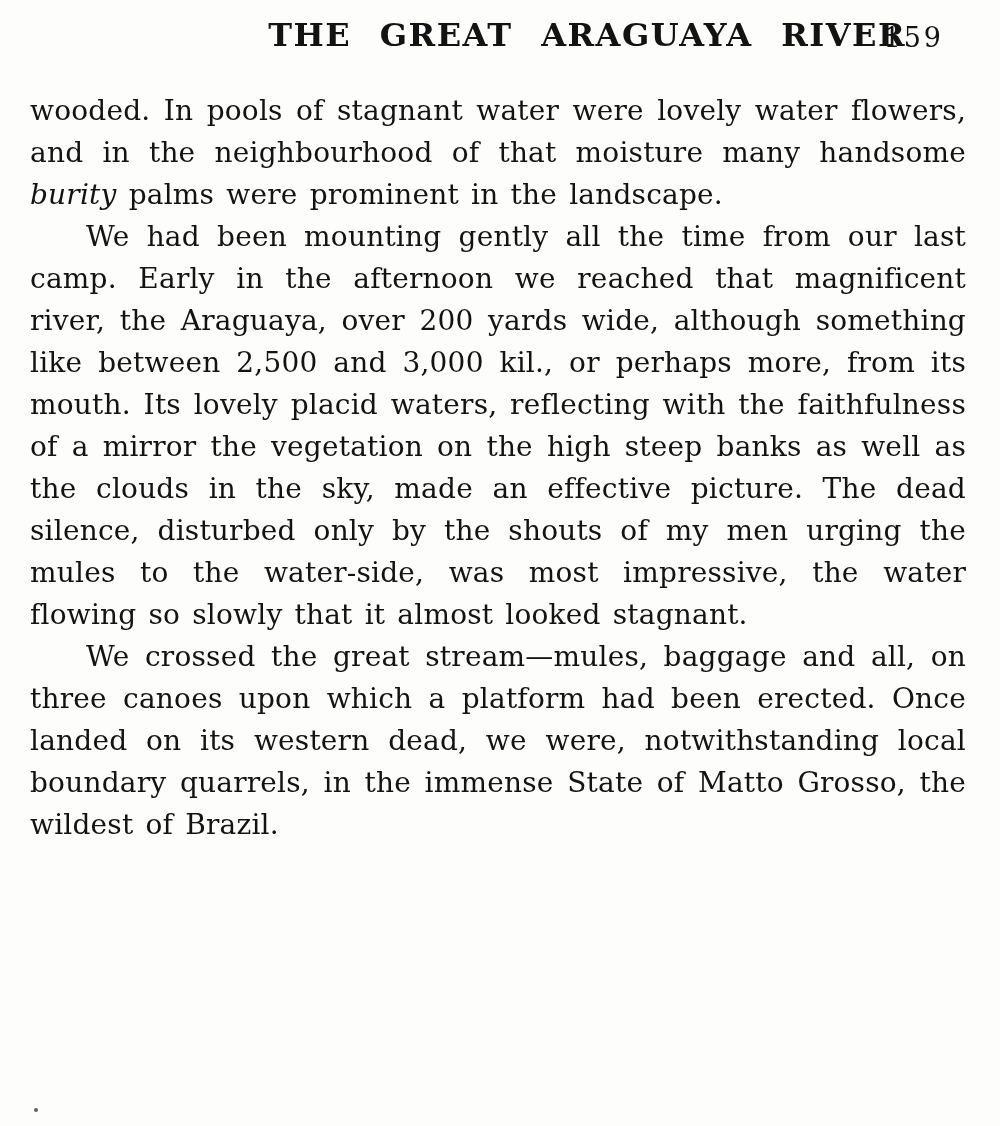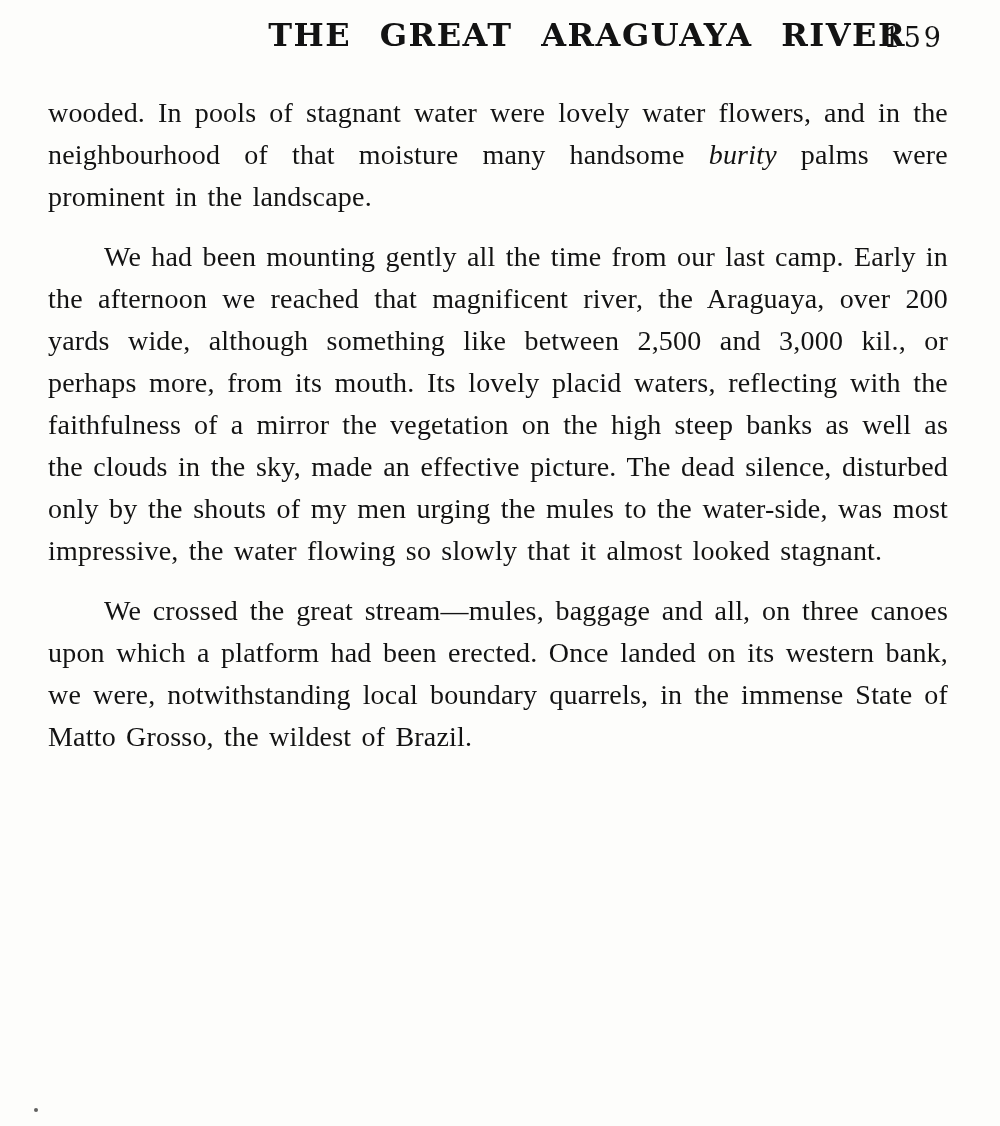--- a/index.html
+++ b/index.html
@@ -45,23 +45,22 @@
       letter-spacing: 3px;
     }
     .body-text {
       font-size: 28px;
       line-height: 42px;
       text-align: justify;
       word-spacing: 3px;
       letter-spacing: 0.2px;
     }
     .para {
-      margin: 18px;
+      margin: 0;
       padding: 0;
-      font-family: Liberation Serif, serif;
     }
     .para.indent {
       text-indent: 56px;
     }
     .para i {
       font-style: italic;
     }
     .scan-dot {
       position: absolute;
       left: 34px;
@@ -83,19 +82,19 @@
     <div class="page-number">159</div>
   </div>
 
   <div class="body-text">
 
     <p class="para"><span>wooded.  In pools of stagnant water were lovely water flowers, and in the neighbourhood of that moisture many handsome </span><i>burity</i><span> palms were prominent in the landscape.</span></p>
 
     <p class="para indent">We had been mounting gently all the time from our last camp.  Early in the afternoon we reached that magnificent river, the Araguaya, over 200 yards wide, although something like between 2,500 and 3,000 kil., or perhaps more, from its mouth.  Its lovely placid waters, reflecting with the faithfulness of a mirror the vegetation on the high steep banks as well as the clouds in the sky, made an effective picture.  The dead silence, disturbed only by the shouts of my men urging the mules to the water-side, was most impressive, the water flowing so slowly that it almost looked stagnant.</p>
 
 
-    <p class="para indent">We crossed the great stream—mules, baggage and all, on three canoes upon which a platform had been erected.  Once landed on its western bank, we were, notwithstanding local boundary quarrels, in the immense State of Matto Grosso, the wildest of Brazil.</p>
+    <p class="para indent">We crossed the great stream—mules, baggage and all, on three canoes upon which a platform had been erected.  Once landed on its western dead, we were, notwithstanding local boundary quarrels, in the immense State of Matto Grosso, the wildest of Brazil.</p>
 
   </div>
 
   <div class="scan-dot"></div>
 
 </div>
 
 </body></html>

